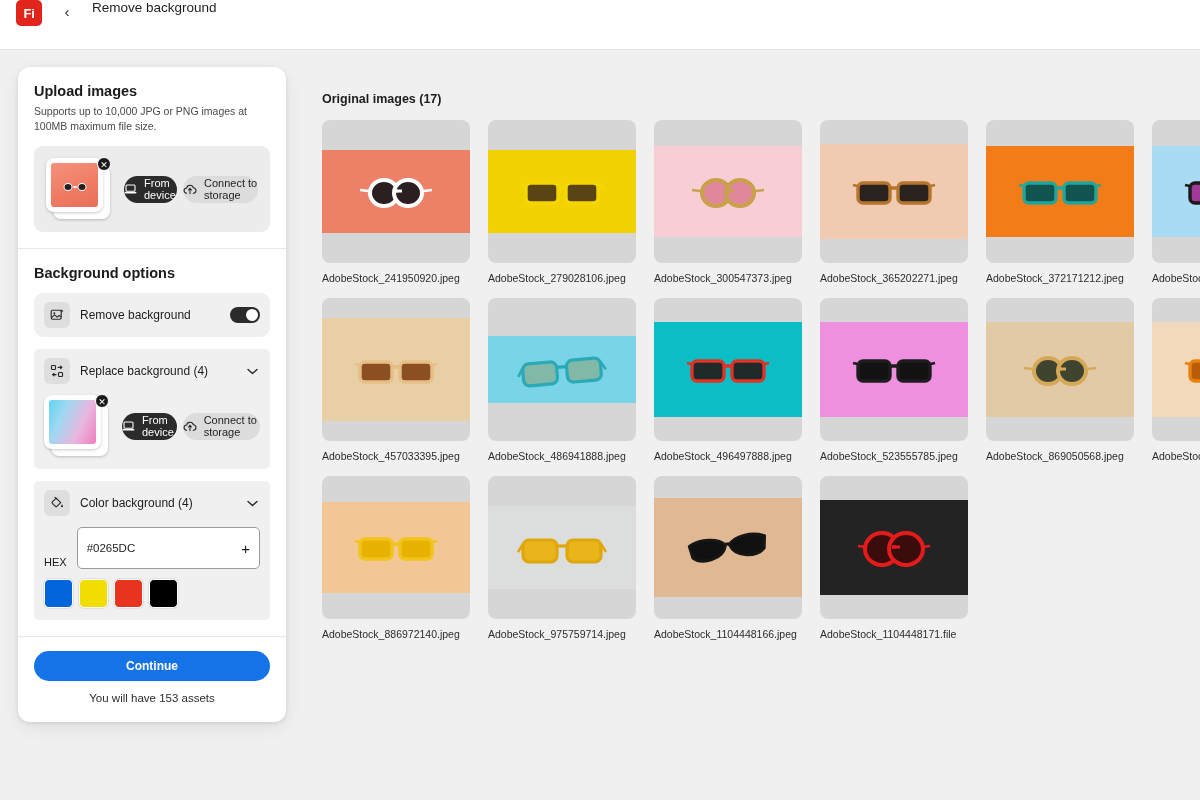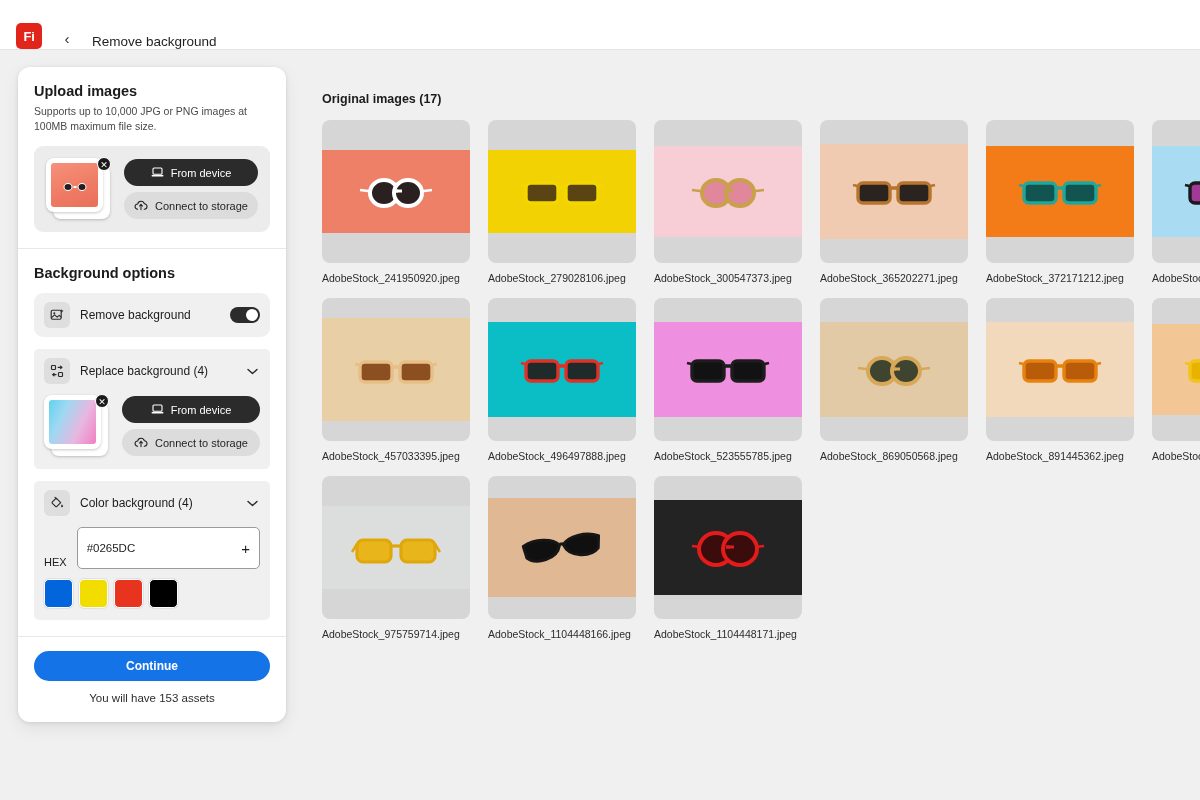--- a/index.html
+++ b/index.html
@@ -6,21 +6,21 @@
   html, body {
     width: 1200px; height: 800px;
     font-family: "Liberation Sans", sans-serif;
     background: #f0f0f0;
     overflow: hidden;
   }
 
   
   .topbar {
     height: 50px; background: #ffffff;
-    display: flex; align-items: flex-end;
+    display: flex; align-items: flex-start;
     padding: 0 16px; gap: 14px;
     border-bottom: 1px solid #e4e4e4;
   }
   .fi-logo {
     width: 26px; height: 26px; border-radius: 5px;
     background: #e1251b; color: #fff;
     font-size: 13px; font-weight: bold;
     display: flex; align-items: center; justify-content: center;
     letter-spacing: -0.3px;
   }
@@ -84,21 +84,21 @@
   .mini-glasses b { display:block; width:3px; height:1.5px; background:#fff; }
   .close-badge {
     position: absolute; right: 1px; top: -1px;
     width: 14px; height: 14px; border-radius: 50%;
     background: #1a1a1a; color: #fff;
     font-size: 9px; line-height: 14px; text-align: center;
     border: 1.5px solid #fff; cursor: pointer;
     z-index: 4;
   }
 
-  .src-buttons { display: flex; flex-direction: column; gap: 6px; flex: 1; }
+  .src-buttons { display: flex; flex-direction: row; gap: 6px; flex: 1; }
   .btn-pill {
     height: 27px; border-radius: 14px;
     display: flex; align-items: center; justify-content: center; gap: 7px;
     font-size: 11px; cursor: pointer; user-select: none;
   }
   .btn-dark  { background: #2b2b2b; color: #ffffff; }
   .btn-light { background: #dcdcdc; color: #1f1f1f; }
   .btn-pill svg { flex: none; }
 
   
@@ -465,20 +465,33 @@
     <rect x="8" y="11" width="32" height="20" rx="5" fill="#8c4f21" stroke="#e7be85" stroke-width="3.4"></rect>
     <rect x="48" y="11" width="32" height="20" rx="5" fill="#8c4f21" stroke="#e7be85" stroke-width="3.4"></rect>
     <path d="M40 16 h8" stroke="#e7be85" stroke-width="3.4"></path>
   </svg>
        </div>
      </div>
      <div class="caption">AdobeStock_457033395.jpeg</div>
         </div>
         <div class="cell">
           <div class="frame">
+       <div class="photo" style="height:67px;background:#7ad4e8;">
+         <svg width="90" height="46" viewBox="0 0 90 46" style="position:absolute;left:50%;top:54%;transform:translate(-50%,-50%) rotate(-5deg)">
+      <rect x="6" y="12" width="34" height="22" rx="6" fill="#81b8a8" stroke="#2aa9b6" stroke-width="3.2"></rect>
+      <rect x="50" y="12" width="34" height="22" rx="6" fill="#81b8a8" stroke="#2aa9b6" stroke-width="3.2"></rect>
+      <path d="M40 18 h10" stroke="#2aa9b6" stroke-width="3.2"></path>
+      <path d="M6 16 L1 24 M84 16 L89 24" stroke="#2aa9b6" stroke-width="2.6"></path>
+    </svg>
+       </div>
+     </div>
+     <div class="caption">AdobeStock_486941888.jpeg</div>
+        </div>
+        <div class="cell">
+          <div class="frame">
        <div class="photo" style="height:95px;background:#0bbdc4;">
          <svg width="88" height="42" viewBox="0 0 88 42" style="position:absolute;left:50%;top:52%;transform:translate(-50%,-50%)">
     <line x1="3" y1="13" x2="12" y2="15" stroke="#e03127" stroke-width="2.6"></line>
     <line x1="85" y1="13" x2="76" y2="15" stroke="#e03127" stroke-width="2.6"></line>
     <rect x="8" y="11" width="32" height="20" rx="5" fill="#1f2a2a" stroke="#e03127" stroke-width="3.4"></rect>
     <rect x="48" y="11" width="32" height="20" rx="5" fill="#1f2a2a" stroke="#e03127" stroke-width="3.4"></rect>
     <path d="M40 16 h8" stroke="#e03127" stroke-width="3.4"></path>
   </svg>
        </div>
      </div>
@@ -572,17 +585,17 @@
          <svg width="84" height="44" viewBox="0 0 84 44" class="sg" style="position:absolute;left:50%;top:52%;transform:translate(-50%,-50%)">
       <line x1="6" y1="19" x2="22" y2="21" stroke="#e41b1b" stroke-width="2.4"></line>
       <line x1="78" y1="19" x2="62" y2="21" stroke="#e41b1b" stroke-width="2.4"></line>
       <ellipse cx="30" cy="22" rx="17" ry="16" fill="#3a0c0c" stroke="#e41b1b" stroke-width="4"></ellipse>
       <ellipse cx="54" cy="22" rx="17" ry="16" fill="#3a0c0c" stroke="#e41b1b" stroke-width="4"></ellipse>
       <path d="M44 20 h-4 M44 20 h4" stroke="#e41b1b" stroke-width="3"></path>
       <rect x="40" y="18.5" width="4" height="3" fill="#e41b1b"></rect>
     </svg>
        </div>
      </div>
-     <div class="caption">AdobeStock_1104448171.jpeg</div>
+     <div class="caption">AdobeStock_1104448171.file</div>
         </div>
       </div>
   </div>
 </div>
 
 </body></html>

